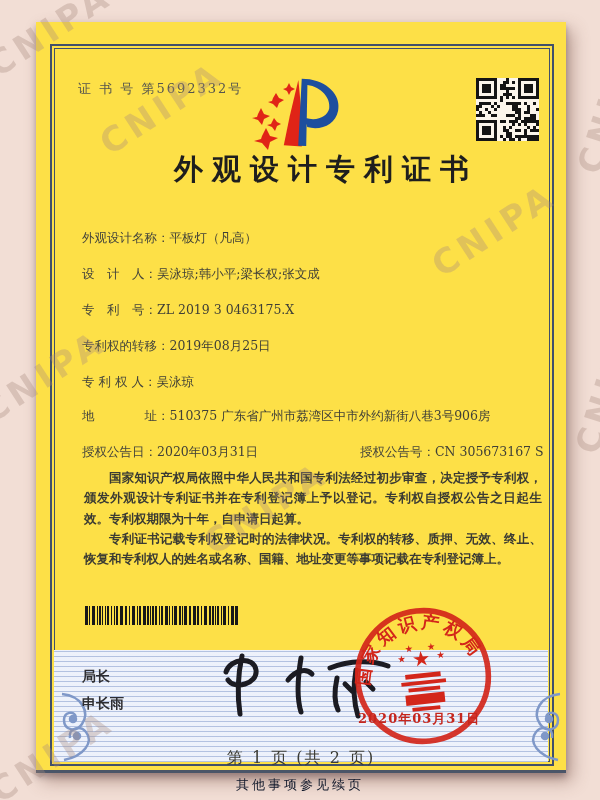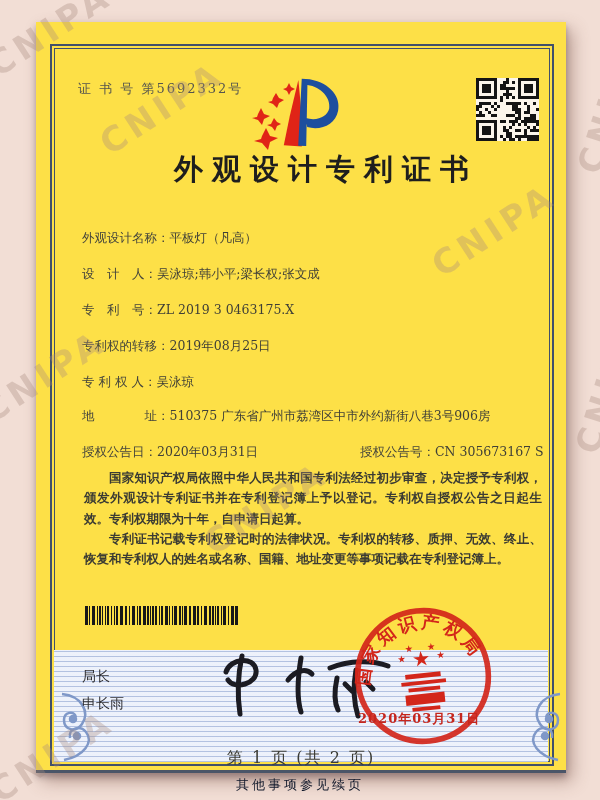--- a/index.html
+++ b/index.html
@@ -55,21 +55,21 @@
   .band{
     position:absolute;left:18px;top:628px;width:494px;height:112px;
     background:
       repeating-linear-gradient(0deg,
         rgba(126,150,200,.50) 0 1.4px,
         rgba(238,242,251,.92) 1.4px 5px),
       #e9eefa;
   }
   .issuer{
     position:absolute;left:46px;top:641px;
-    font-family:"Liberation Sans", sans-serif;font-weight:normal;
+    font-family:"Liberation Sans", sans-serif;font-weight:bold;
     font-size:14px;color:#2e2e32;line-height:27px;
   }
   .signature{position:absolute;left:168px;top:624px;width:195px;height:78px;}
   .seal{position:absolute;left:317px;top:584px;width:140px;height:140px;transform:rotate(-6deg);}
   .seal-date{
     position:absolute;left:322px;top:688px;width:130px;
     font-size:13px;font-weight:bold;color:#c5261d;letter-spacing:1px;white-space:nowrap;
   }
   .page-footer{
     position:absolute;left:0;top:726px;width:100%;text-align:center;

